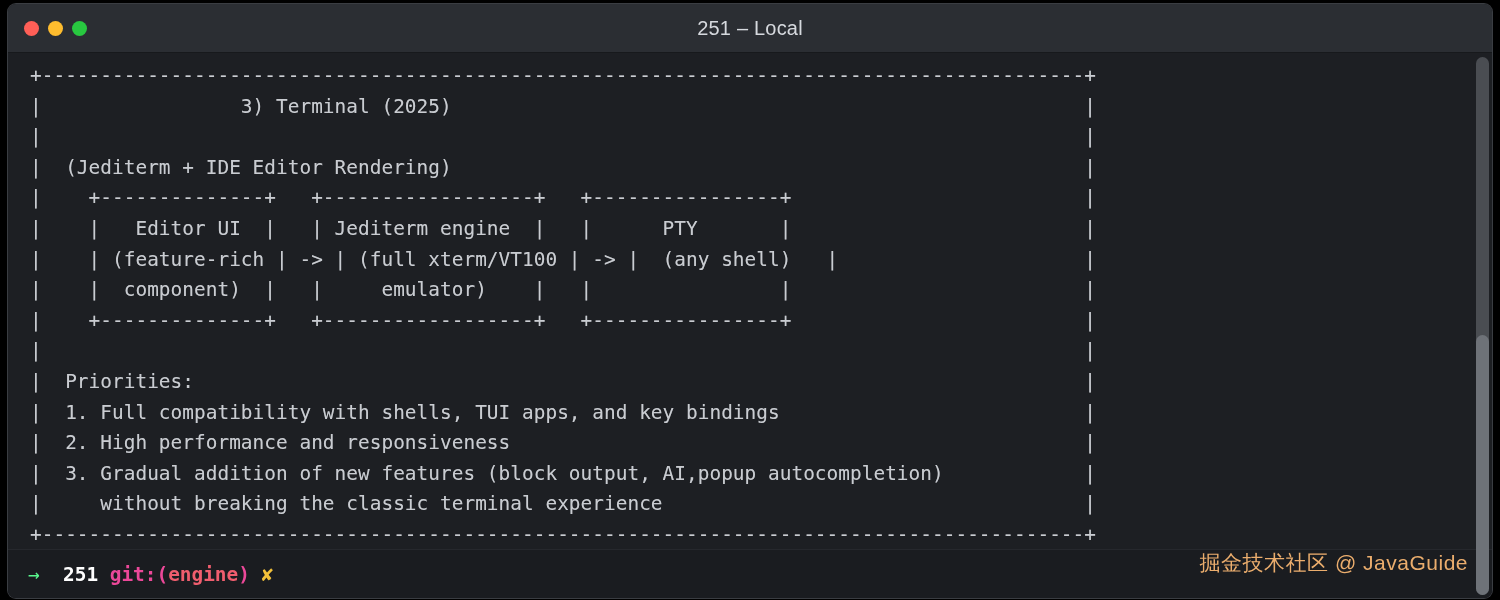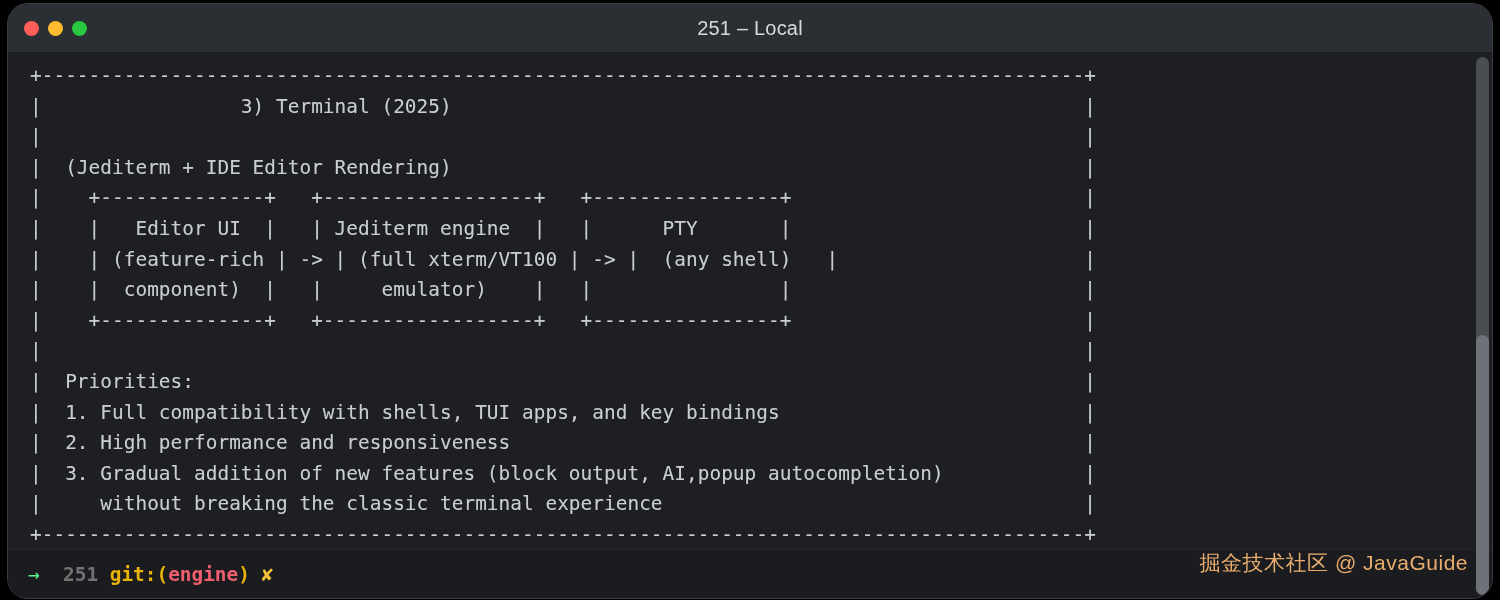--- a/index.html
+++ b/index.html
@@ -16,21 +16,21 @@
   }
 
   
   .window {
     position: absolute;
     left: 8px;
     top: 4px;
     width: 1484px;
     height: 594px;
     background: #1d1f23;
-    border-radius: 20px;
+    border-radius: 8px;
     overflow: hidden;
     box-shadow: 0 0 0 1px #3a3d42;
   }
 
   
   .titlebar {
     position: relative;
     height: 48px;
     background: #2b2e33;
     border-bottom: 1px solid #17191c;
@@ -111,22 +111,22 @@
     align-items: center;
     padding: 0 0 0 20px;
   }
   .prompt-line {
     font-family: "DejaVu Sans Mono", "Liberation Mono", monospace;
     font-size: 19.4px;
     line-height: 1;
     white-space: pre;
   }
   .p-arrow  { color: #5af78e; }
-  .p-num    { color: #737373; font-weight: bold; }
-  .p-git    { color: #eab308; font-weight: bold; }
+  .p-num    { color: #ffffff; font-weight: bold; }
+  .p-git    { color: #ec4899; font-weight: bold; }
   .p-branch { color: #f05e6e; font-weight: bold; }
   .p-mark   { color: #f3c13a; font-weight: bold; }
 
   .watermark {
     position: absolute;
     right: 24px;
     bottom: 12px;
     height: 49px;
     line-height: 49px;
     color: #fdba74;

